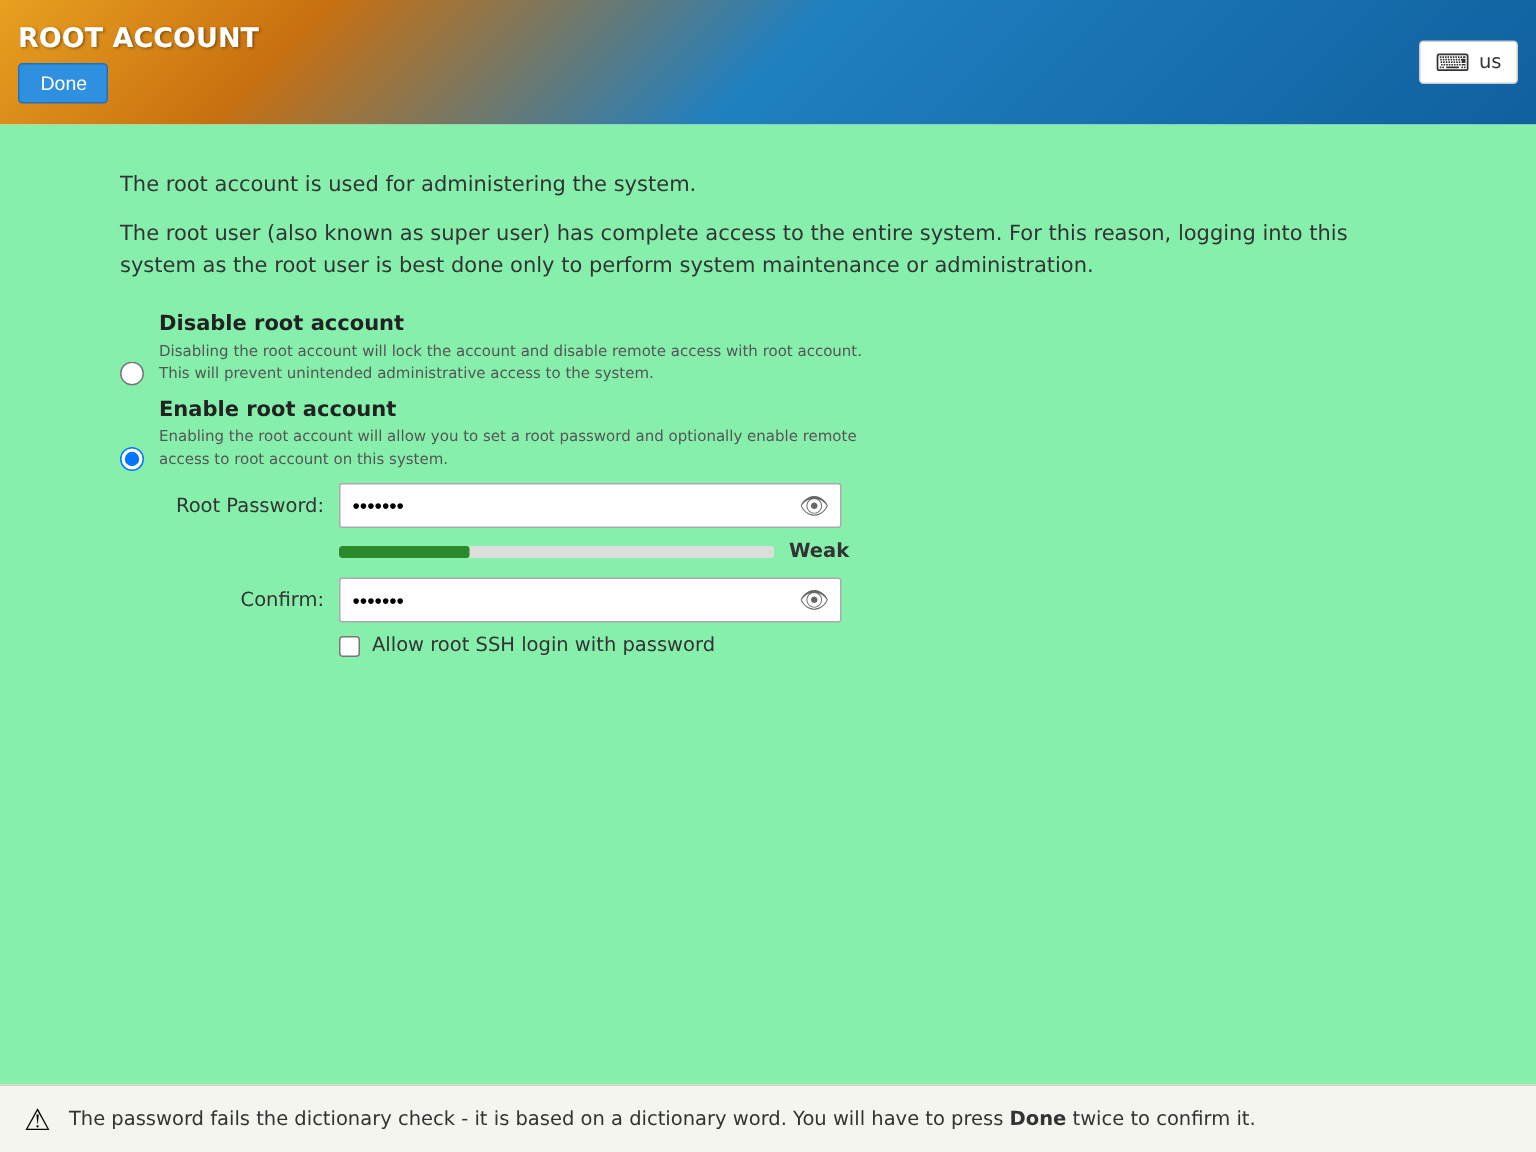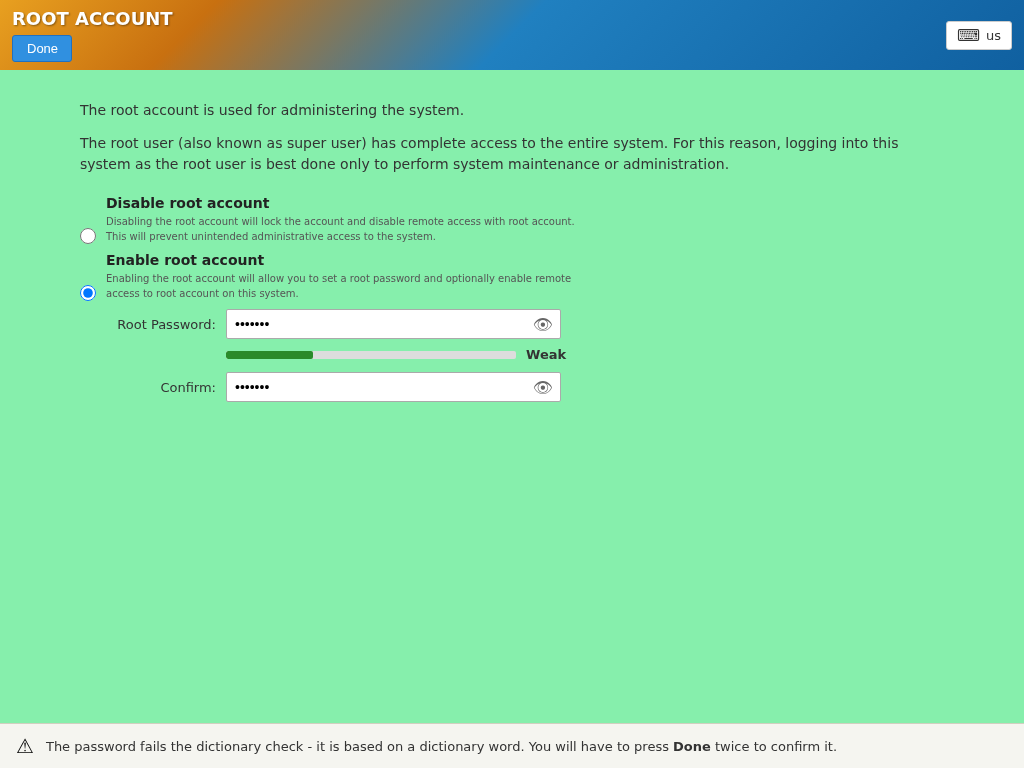--- a/index.html
+++ b/index.html
@@ -14,21 +14,21 @@
       flex-direction: column;
     }
 
     
     .header {
       background: linear-gradient(135deg, #e8a020 0%, #c87010 20%, #2080c0 50%, #1060a0 100%);
       display: flex;
       align-items: center;
       justify-content: space-between;
       padding: 0 12px;
-      height: 70px;
+      height: 83px;
       flex-shrink: 0;
     }
     .header-left {
       display: flex;
       flex-direction: column;
       gap: 6px;
     }
     .header-title {
       color: white;
       font-size: 18px;
@@ -287,20 +287,24 @@
     </div>
 
     <div class="form-row">
       <span class="form-label">Confirm:</span>
       <div class="password-input-wrapper">
         <input type="password" class="password-input" value="1234567" style="">
         <span class="eye-icon">👁</span>
       </div>
     </div>
 
+    <div class="checkbox-row">
+      <input type="checkbox" id="ssh-login" style="">
+      <label for="ssh-login" class="checkbox-label">Allow root SSH login with password</label>
+    </div>
   </div>
 </div>
 
 <div class="warning-bar">
   <span class="warning-icon">⚠</span>
   <span class="warning-text">
     <span>The password fails the dictionary check - it is based on a dictionary word. You will have to press </span><strong>Done</strong><span> twice to confirm it.</span>
   </span>
 </div>
 

